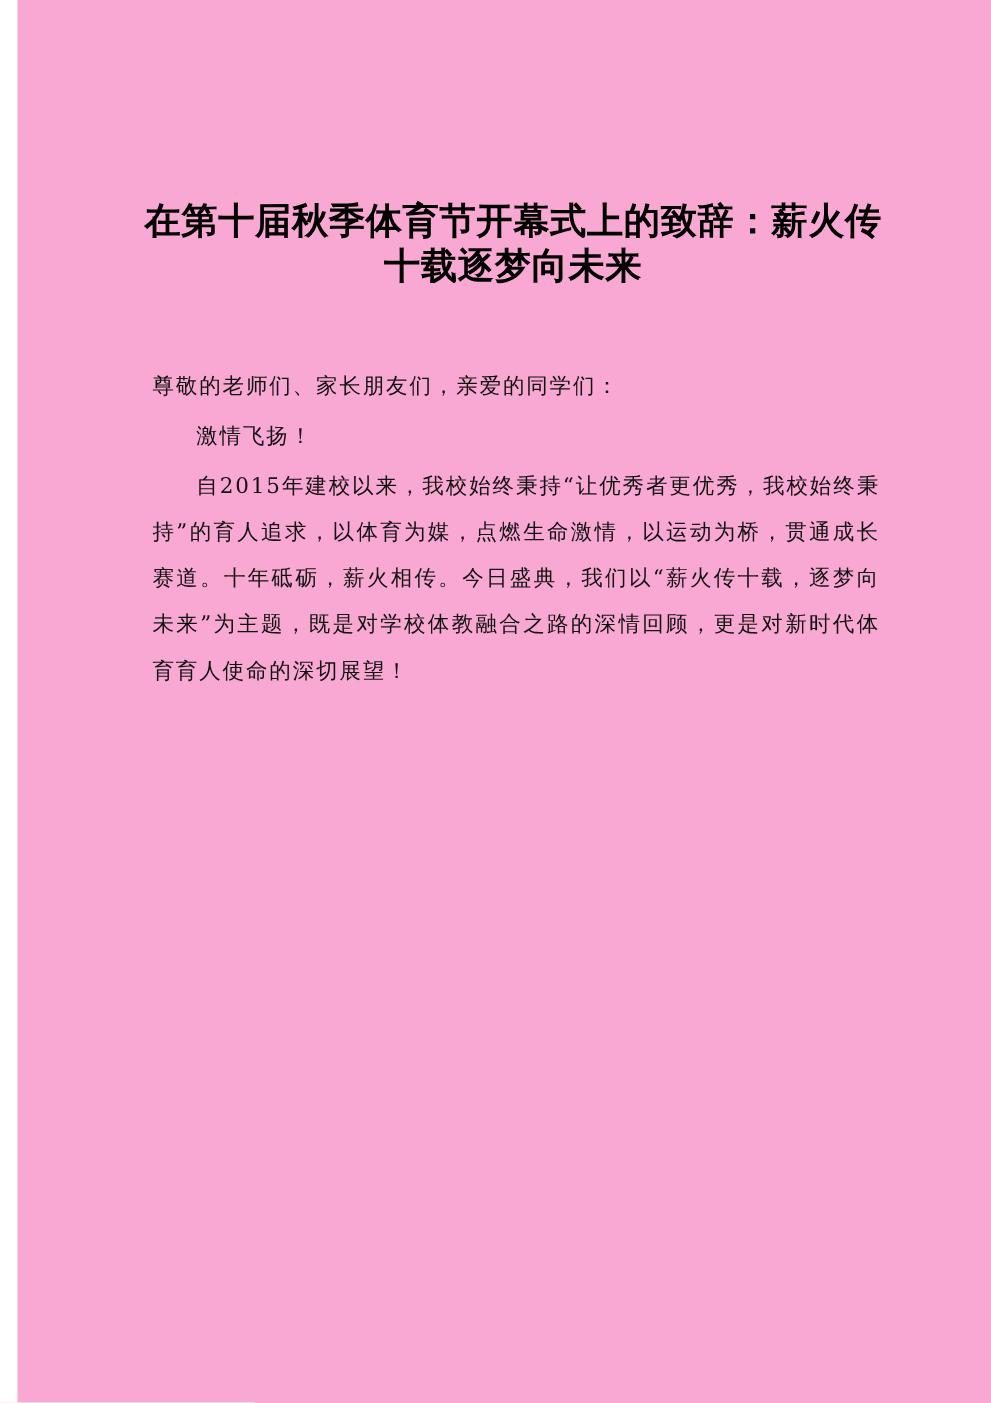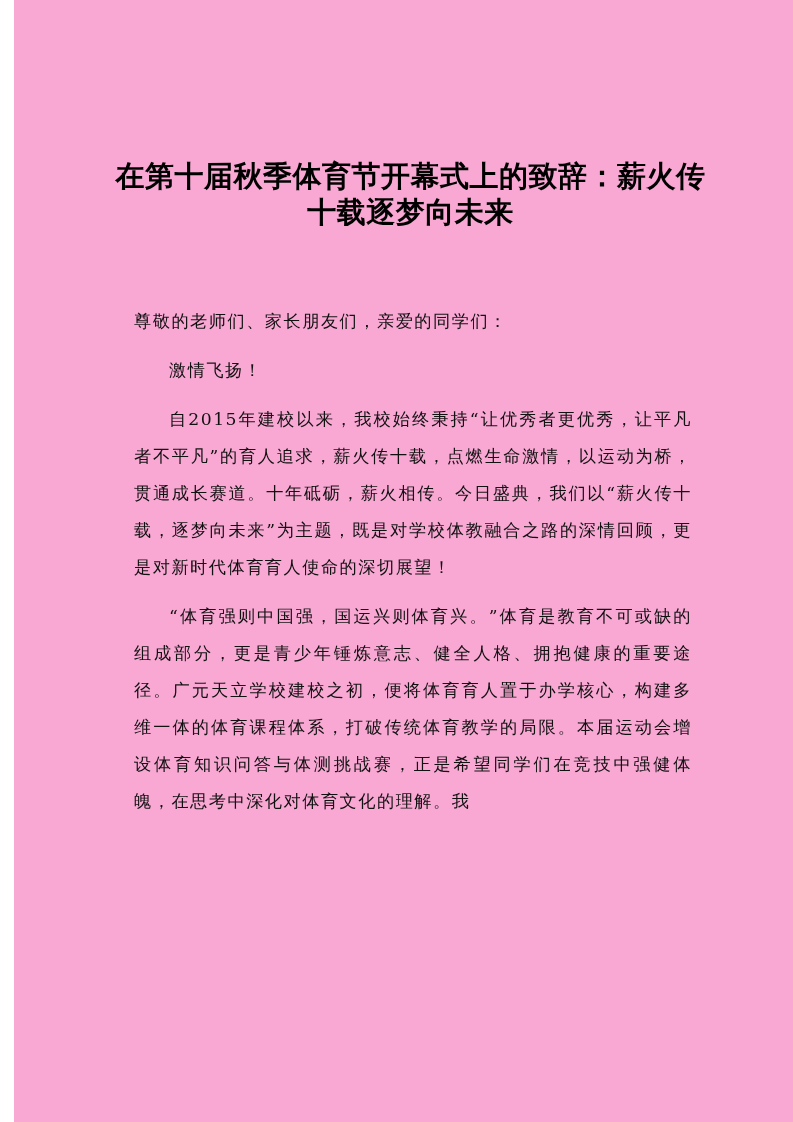--- a/index.html
+++ b/index.html
@@ -9,33 +9,32 @@
     position: absolute; left: 100px; top: 158px; width: 593px;
     font-family: "DejaVu Sans", sans-serif; font-weight: bold;
     font-size: 29px; line-height: 36px; color: #000; text-align: center;
     letter-spacing: 0.5px; margin: 0;
   }
   .body {
     position: absolute; left: 108px; top: 291px; width: 582px;
     font-family: "DejaVu Serif", serif; font-size: 17.2px; color: #111;
     line-height: 37px;
   }
-  .body p { margin: 12px; text-align: justify; text-justify: inter-character; letter-spacing: 1.5px; }
+  .body p { margin: 0; text-align: justify; text-justify: inter-character; letter-spacing: 1.5px; }
   .body p.salutation { text-indent: 0; }
   .body p.indent { text-indent: 35px; }
   .body p.greet { margin-bottom: 3px; }
   .body p.para1 { margin-bottom: 4px; }
   .body p.para2 { margin-bottom: 4px; }
   .body p.salutation { margin-bottom: 3px; }
 </style>
 </head>
 <body>
 
 <div class="page">
   <h1 class="title">在第十届秋季体育节开幕式上的致辞：薪火传十载逐梦向未来</h1>
 
   <div class="body">
     <p class="salutation">尊敬的老师们、家长朋友们，亲爱的同学们：</p>
     <p class="indent greet">激情飞扬！</p>
-    <p class="indent para2">自2015年建校以来，我校始终秉持“让优秀者更优秀，让平凡者不平凡”的育人追求，薪火传十载，点燃生命激情，以运动为桥，贯通成长赛道。十年砥砺，薪火相传。今日盛典，我们以“薪火传十载，逐梦向未来”为主题，既是对学校体教融合之路的深情回顾，更是对新时代体育育人使命的深切展望！</p>
-    <p class="indent">“体育强则中国强，国运兴则体育兴。”体育是教育不可或缺的组成部分，更是青少年锤炼意志、健全人格、拥抱健康的重要途径。广元天立学校建校之初，便将体育育人置于办学核心，构建多维一体的体育课程体系，打破传统体育教学的局限。本届运动会增设体育知识问答与体测挑战赛，正是希望同学们在竞技中强健体魄，在思考中深化对体育文化的理解。我</p>
+    <p class="indent para2">自2015年建校以来，我校始终秉持“让优秀者更优秀，我校始终秉持”的育人追求，以体育为媒，点燃生命激情，以运动为桥，贯通成长赛道。十年砥砺，薪火相传。今日盛典，我们以“薪火传十载，逐梦向未来”为主题，既是对学校体教融合之路的深情回顾，更是对新时代体育育人使命的深切展望！</p>
   </div>
 </div>
 
 </body></html>

